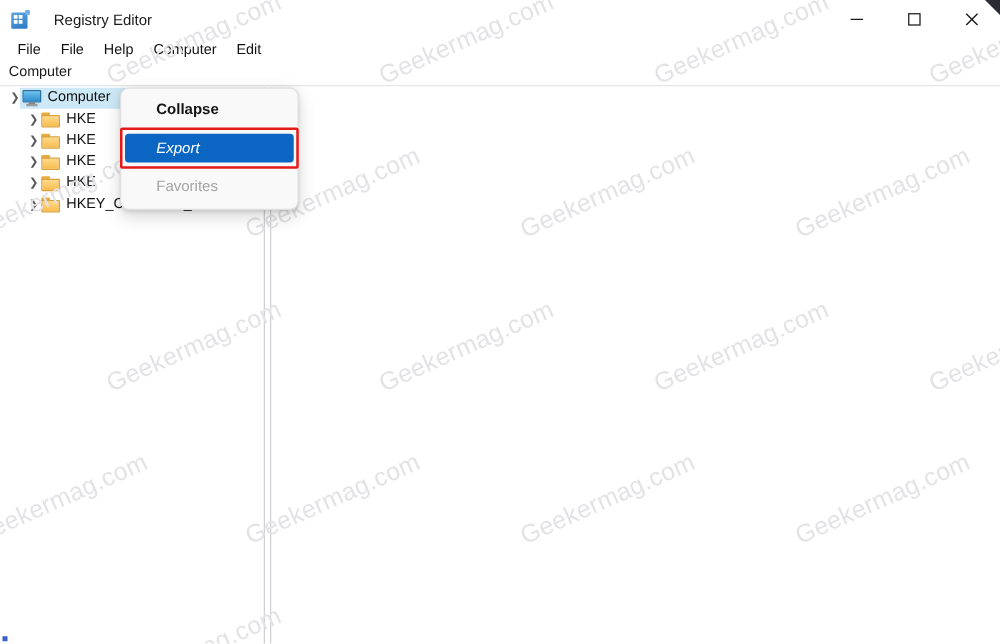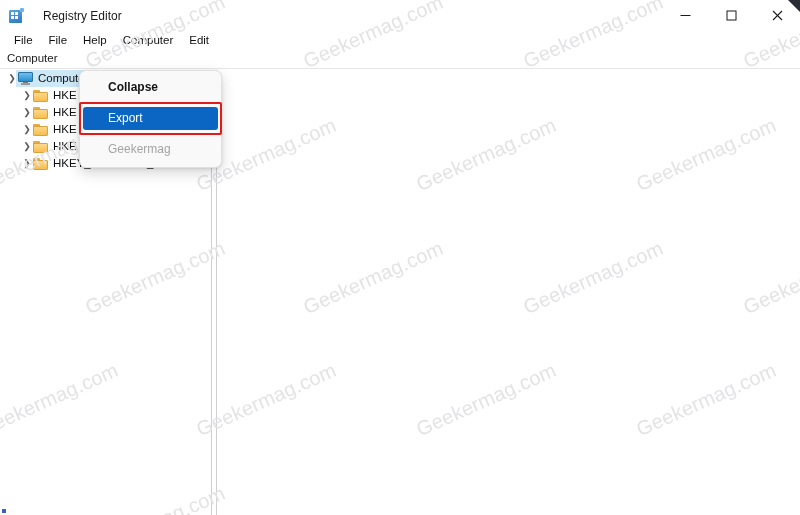--- a/index.html
+++ b/index.html
@@ -298,21 +298,21 @@
   }
   #list-body {
     position: relative;
     height: 422px;
     background: #ffffff;
   }
 
   
   #context-menu {
     position: absolute;
-    left: 79px; top: 70px;
+    left: 96px; top: 70px;
     width: 143px;
     background: #f9f9f9;
     border: 1px solid #e0e0e0;
     border-radius: 7px;
     box-shadow: 0 5px 14px rgba(0,0,0,0.16), 0 1px 3px rgba(0,0,0,0.10);
     padding: 4px 0 5px 0;
     box-sizing: border-box;
     z-index: 70;
   }
   .cm-item {
@@ -335,20 +335,21 @@
     position: relative;
     margin: 0 3px;
   }
   .cm-item.selected {
     background: #0a66c2;
     color: #ffffff;
     border-radius: 3px;
     padding-left: 25px;
     height: 23px;
     line-height: 23px;
+    font-style: italic;
   }
   #export-annotation {
     position: absolute;
     left: -4px; top: -5px;
     right: -4px; bottom: -5px;
     border: 2px solid #e31a1a;
     border-radius: 2px;
     pointer-events: none;
   }
 
@@ -504,21 +505,21 @@
   </div>
 
   <div id="context-menu">
     <div class="cm-item bold">Collapse</div>
     <div class="cm-sep"></div>
     <div class="cm-highlight-wrap">
       <div class="cm-item selected">Export</div>
       <span id="export-annotation"></span>
     </div>
     <div class="cm-sep"></div>
-    <div class="cm-item disabled">Geekermag</div>
+    <div class="cm-item disabled">Favorites</div>
   </div>
 
   <svg id="cursor-artifact" viewBox="0 0 14 14">
     <path d="M14 0 L14 12 L2 0 Z" fill="#2b2b33"></path>
   </svg>
 
   <span id="corner-dot"></span>
 
   <div id="watermarks">
       <span class="wm" style="left: 82px; top: 52px; color: rgb(227, 227, 230);">Geekermag.com</span>

